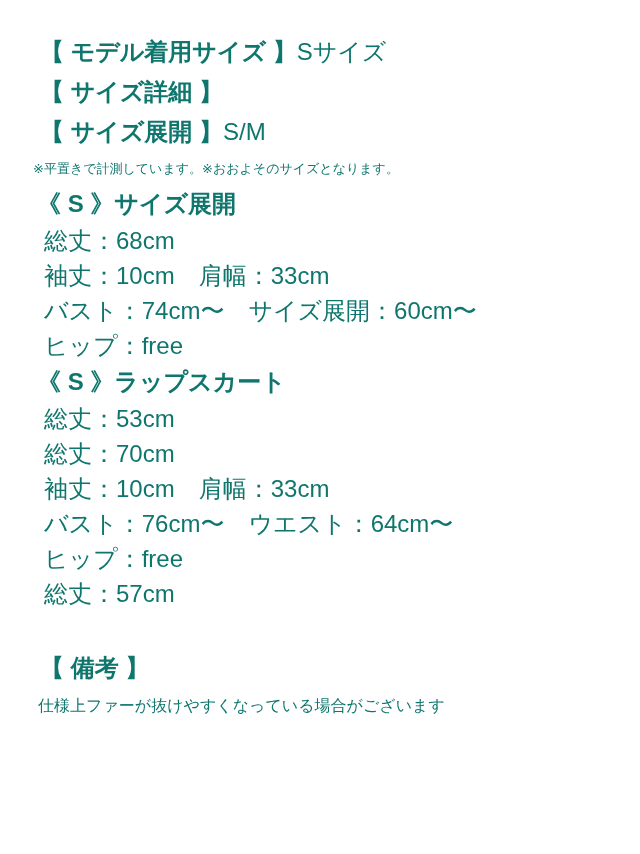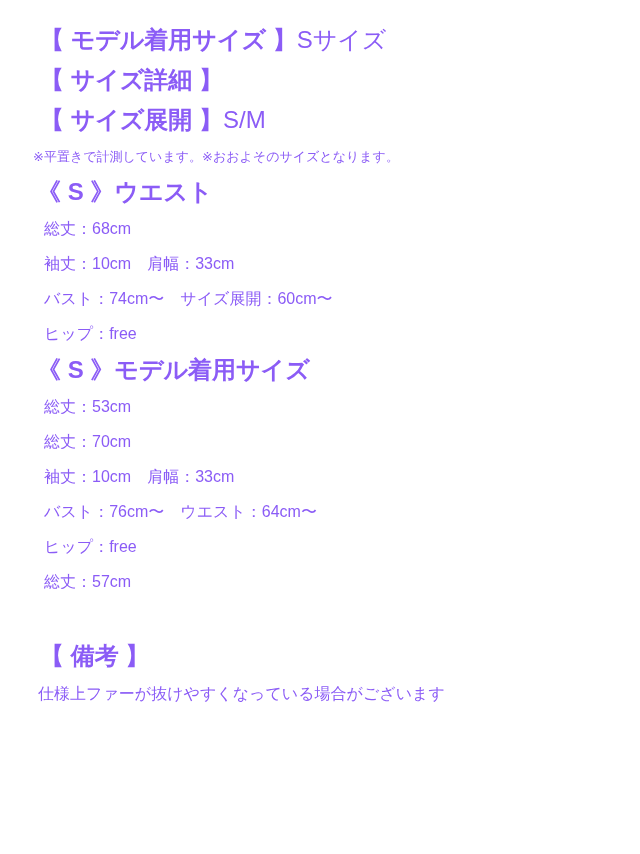--- a/index.html
+++ b/index.html
@@ -5,23 +5,23 @@
   html, body {
     margin: 0;
     padding: 0;
     background: #ffffff;
   }
   .page {
     position: relative;
     width: 564px;
     height: 854px;
     box-sizing: border-box;
-    padding-top: 20px;
+    padding-top: 32px;
     background: #ffffff;
-    color: #8b5cf6;
+    color: #0f766e;
     font-family: "Liberation Sans", "DejaVu Sans", sans-serif;
     overflow: hidden;
   }
   .bracket-row {
     font-size: 24px;
     line-height: 40px;
     padding-left: 40px;
     font-weight: bold;
     white-space: nowrap;
   }
@@ -35,21 +35,21 @@
     white-space: nowrap;
   }
   .section-title {
     font-size: 24px;
     line-height: 38px;
     padding-left: 37px;
     font-weight: bold;
     white-space: nowrap;
   }
   .body-line {
-    font-size: 16px;
+    font-size: 24px;
     line-height: 35px;
     padding-left: 44px;
     white-space: nowrap;
   }
   .remarks {
     margin-top: 37px;
   }
   .remarks .remarks-text {
     font-size: 16px;
     line-height: 35px;
@@ -70,29 +70,29 @@
     <span class="label">【 サイズ詳細 】</span>
   </div>
 
   <div class="bracket-row">
     <span class="label">【 サイズ展開 】</span><span class="value">S/M</span>
   </div>
 
   <div class="note">※平置きで計測しています。※おおよそのサイズとなります。</div>
 
   <section>
-    <div class="section-title">《 S 》ウエスト</div>
+    <div class="section-title">《 S 》サイズ展開</div>
     <div class="body-line">総丈：68cm</div>
     <div class="body-line">袖丈：10cm　肩幅：33cm</div>
     <div class="body-line">バスト：74cm〜　サイズ展開：60cm〜</div>
     <div class="body-line">ヒップ：free</div>
   </section>
 
   <section>
-    <div class="section-title">《 S 》モデル着用サイズ</div>
+    <div class="section-title">《 S 》ラップスカート</div>
     <div class="body-line">総丈：53cm</div>
   </section>
 
   <section>
     <div class="body-line">総丈：70cm</div>
     <div class="body-line">袖丈：10cm　肩幅：33cm</div>
     <div class="body-line">バスト：76cm〜　ウエスト：64cm〜</div>
     <div class="body-line">ヒップ：free</div>
   </section>
 

